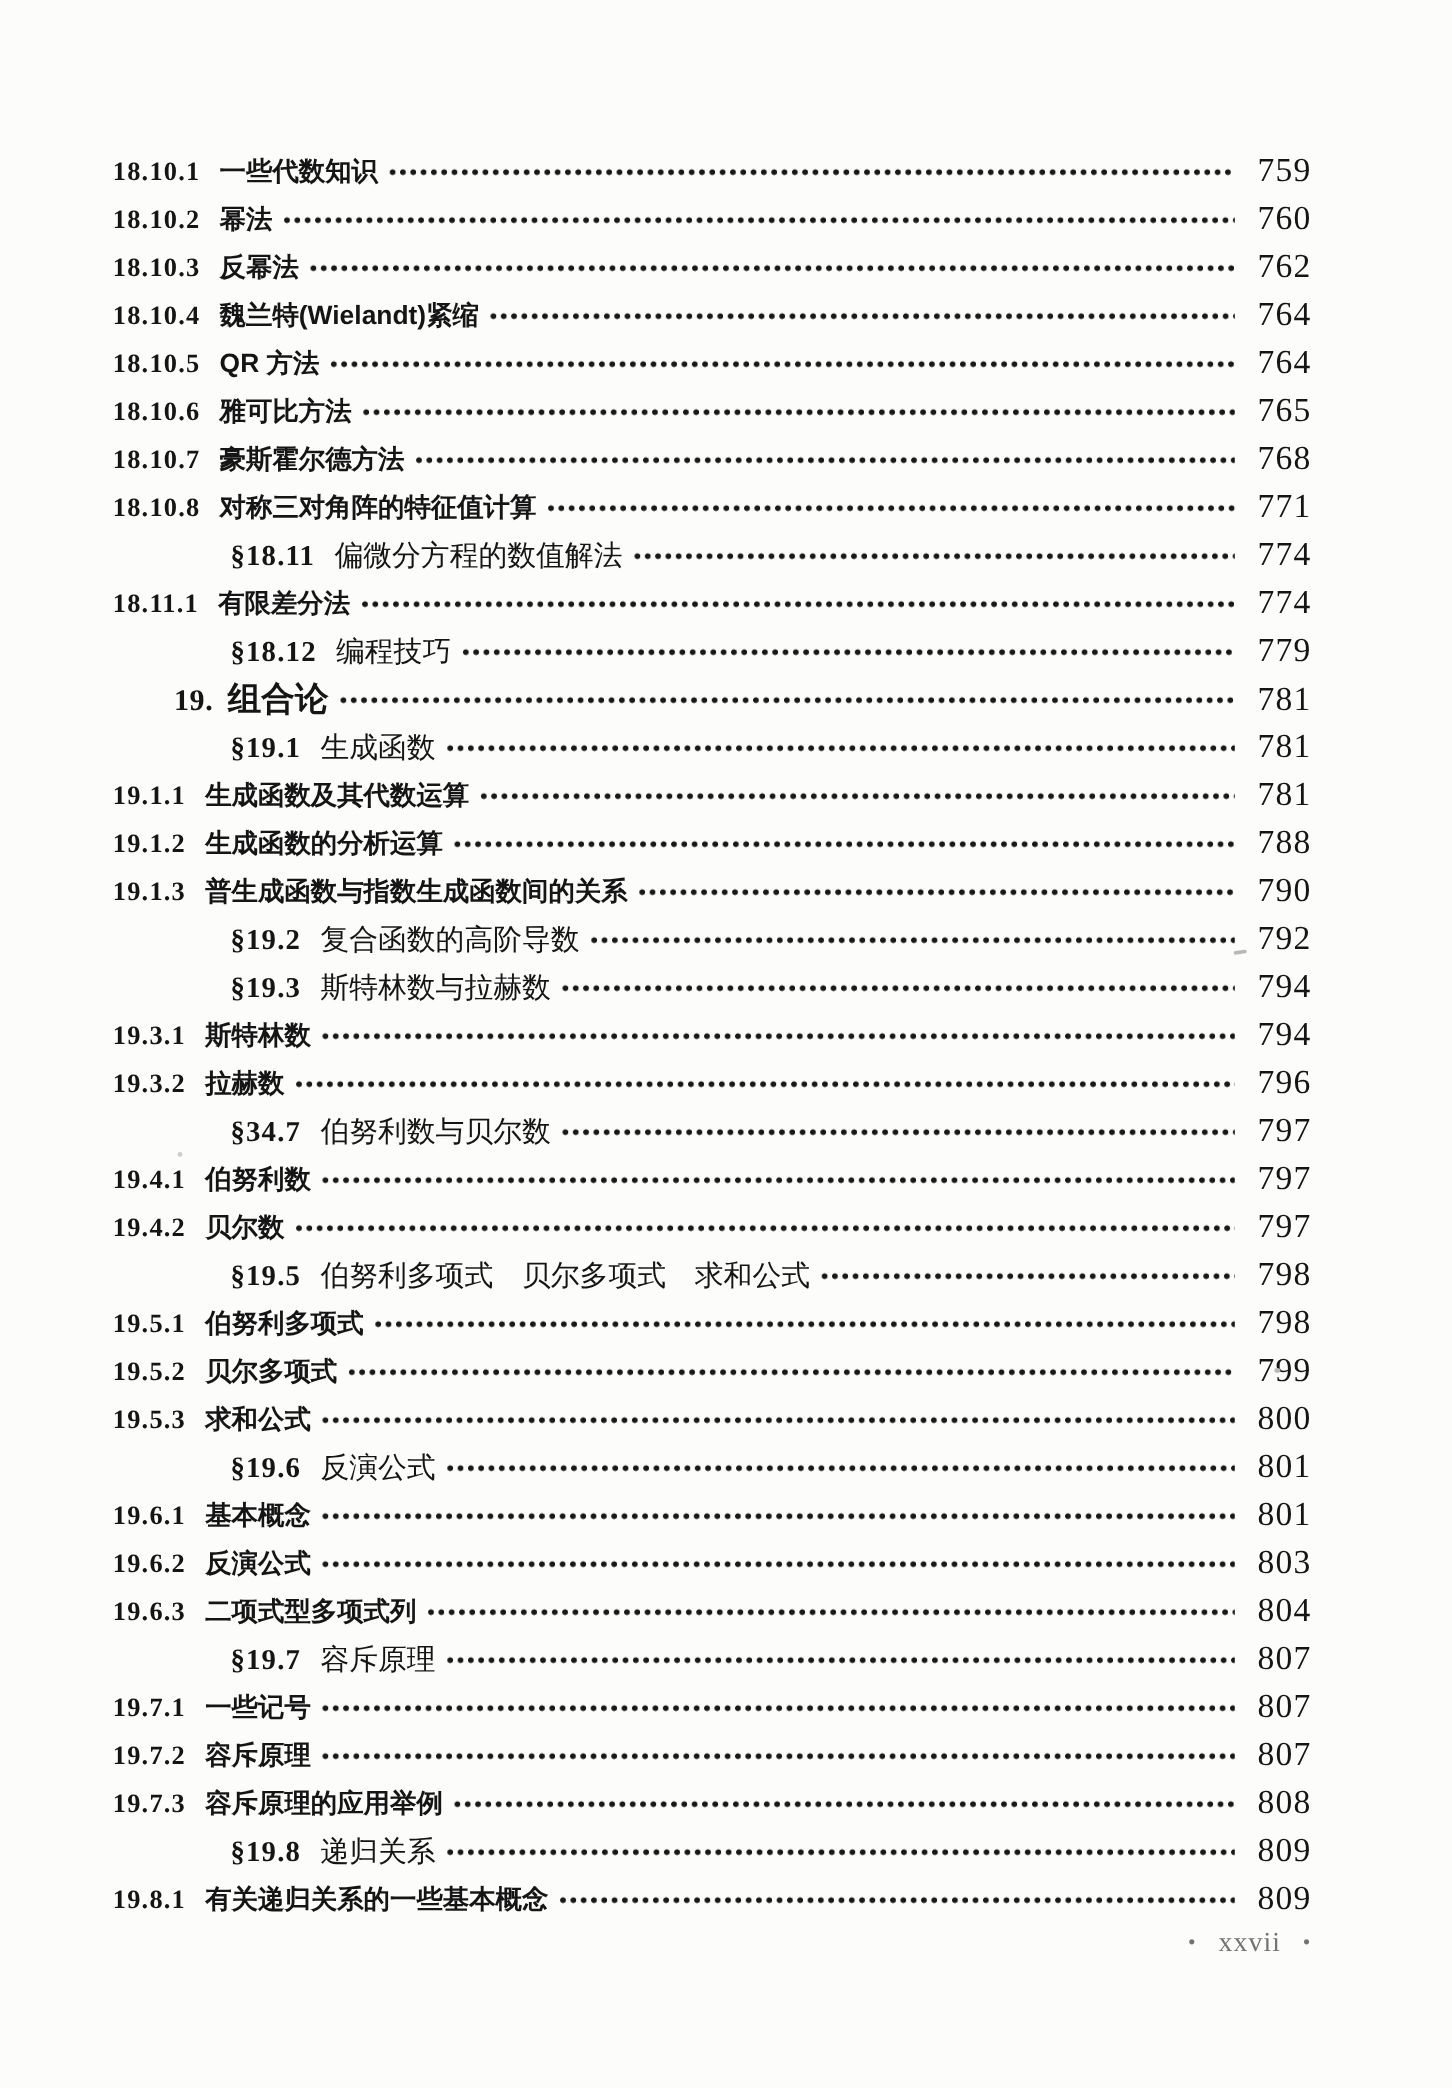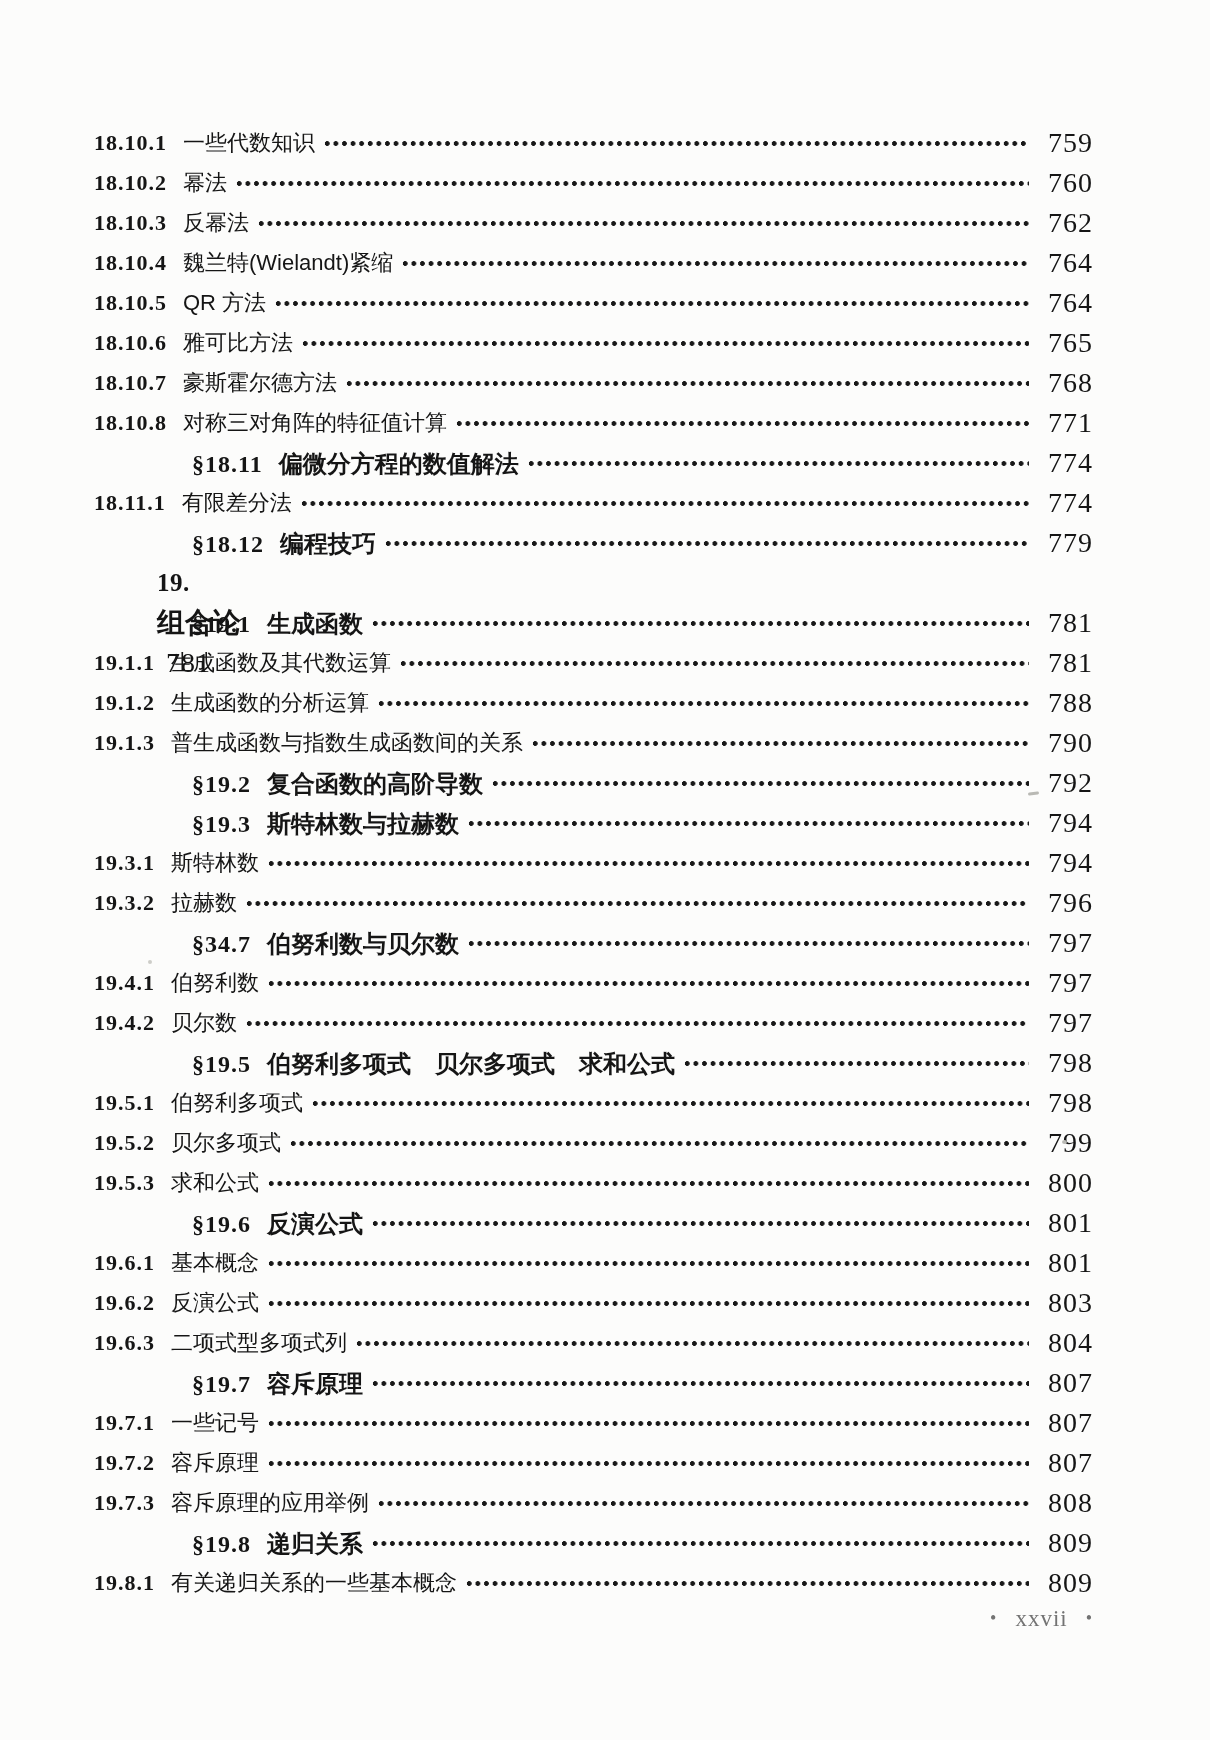--- a/index.html
+++ b/index.html
@@ -52,24 +52,24 @@
   .row .pagenum {
     font-family: "Liberation Serif", "DejaVu Serif", serif;
     flex: 0 0 auto;
     width: 54px;
     text-align: right;
     font-size: 28px;
     letter-spacing: 1px;
   }
   
   .row.level-sub     { padding-left: 94px; font-size: 22px; align-items: center; }
-  .row.level-sub .title   { font-weight: 400; }
+  .row.level-sub .title   { font-weight: 700; }
   .row.level-section { padding-left: 192px; font-size: 24px; }
-  .row.level-section .title { font-weight: 700; text-align: right; }
-  .row.level-chapter { padding-left: 145px; font-size: 25px; flex-direction: column; }
+  .row.level-section .title { font-weight: 400; text-align: right; }
+  .row.level-chapter { padding-left: 145px; font-size: 25px; }
   .row.level-chapter .num   { letter-spacing: 0.5px; }
   .row.level-chapter .title { font-weight: 700; font-size: 28px; margin-left: 12px; }
 
   .footer {
     position: absolute;
     top: 1598px; right: 117px;
     height: 40px; line-height: 40px;
     font-size: 23px;
     letter-spacing: 1px;
     color: #737373;

